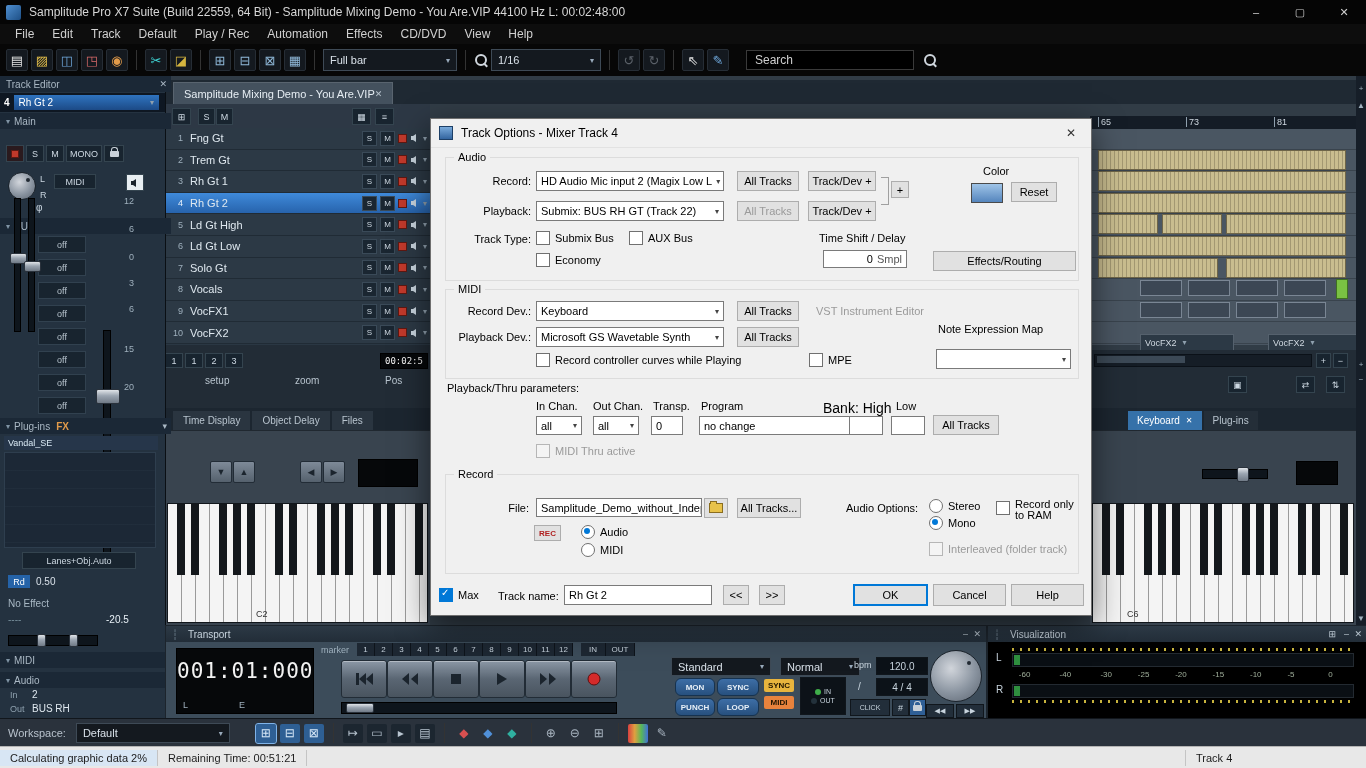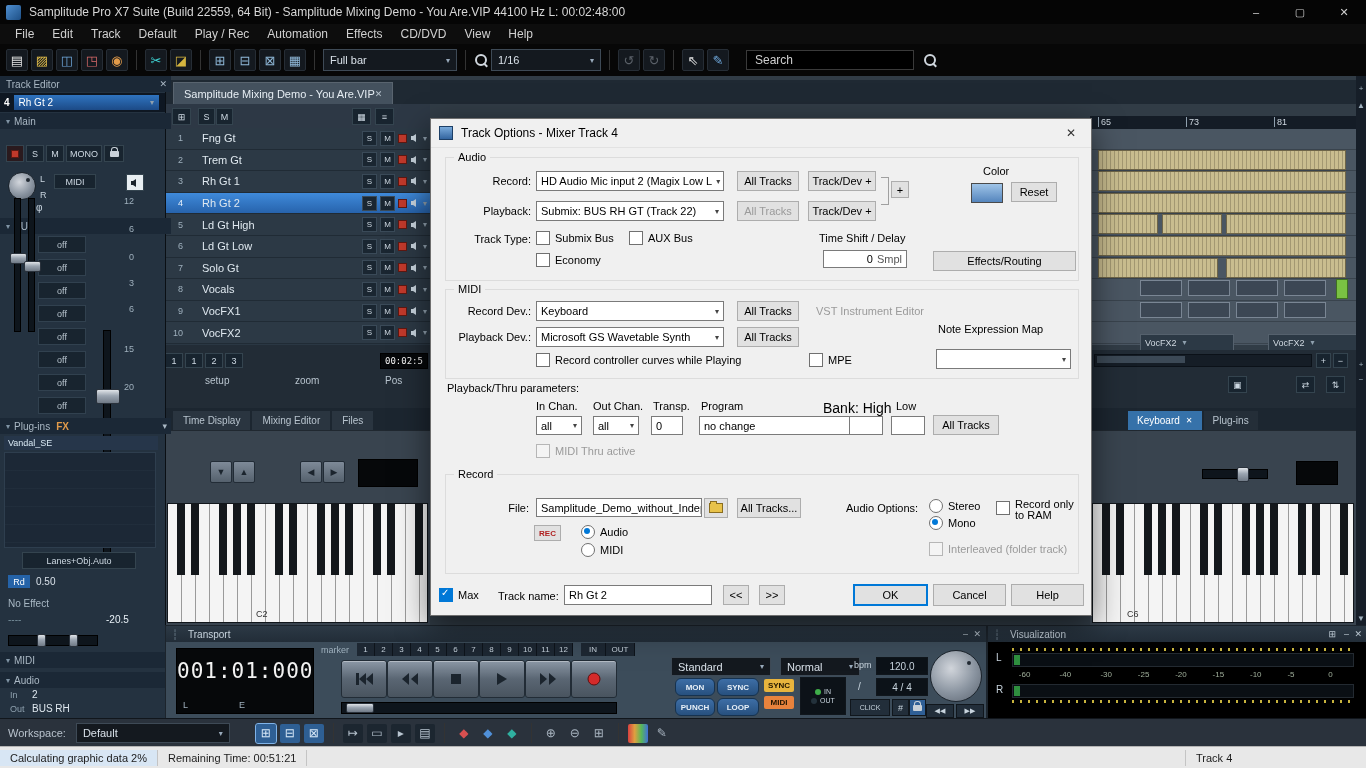--- a/index.html
+++ b/index.html
@@ -45,21 +45,21 @@
   .mini-lock::before{content:'';position:absolute;top:-4px;left:1px;width:5px;height:4px;border:1px solid #c8d0d8;border-bottom:none;border-radius:3px 3px 0 0;}
   
   .tabbar{left:165px;top:80px;width:1191px;height:24px;background:#1f2933;z-index:2;}
   .doctab{position:absolute;left:8px;top:2px;height:22px;background:#44515e;color:#e6edf3;font-size:11px;display:flex;align-items:center;padding:0 10px;border:1px solid #59playing;border:1px solid #59646f;border-bottom:none;}
   .minibar{left:165px;top:104px;width:265px;height:24px;background:#2d3845;z-index:2;border-bottom:1px solid #1c242e;}
   .trklist{left:165px;top:128px;width:265px;height:217px;z-index:2;background:#2a3743;}
   .trk{height:21.6px;display:flex;align-items:center;background:#2c3945;border-bottom:1px solid #202b35;color:#dfe8ef;font-size:11px;gap:3px;padding:0 3px 0 0;box-sizing:border-box;}
   .trk.selected{background:linear-gradient(#3f8ada,#2763ac);}
   .trk-num{width:18px;text-align:right;color:#9fb0bd;font-size:9px;flex:none;}
   .trk.selected .trk-num{color:#eaf2fa;}
-  .trk-name{margin-left:16px;flex:1;white-space:nowrap;overflow:hidden;}
+  .trk-name{margin-left:4px;flex:1;white-space:nowrap;overflow:hidden;}
   .chip{width:13px;height:13px;background:#1a2631;border:1px solid #3a4a58;color:#cfd9e2;font-size:8px;display:flex;align-items:center;justify-content:center;flex:none;}
   .led{width:7px;height:7px;background:#c0392b;border:1px solid #5e1812;flex:none;}
   .caret{color:#8fa0ae;font-size:8px;flex:none;}
   .lanes{left:430px;top:128px;width:926px;height:217px;background:repeating-linear-gradient(#4a5662 0 20.6px,#39434d 20.6px 21.6px);z-index:1;}
   .ruler{left:1090px;top:116px;width:266px;height:13px;background:#141c26;color:#cfd8e0;font-size:9px;z-index:2;}
   .ruler span{position:absolute;top:1px;border-left:1px solid #8fa0ae;padding-left:2px;}
   .clip{position:absolute;background:repeating-linear-gradient(90deg,#c9bd8f 0 3px,#a39872 3px 4px);border:1px solid #6e6548;box-sizing:border-box;}
   .autobox{position:absolute;width:42px;height:16px;border:1px solid #7a8694;background:#3c4754;box-sizing:border-box;}
   .fxlabel{position:absolute;height:15px;background:#2c3945;border:1px solid #55616d;color:#cfd8e0;font-size:9px;display:flex;align-items:center;padding:0 4px;gap:6px;}
   .botctl{left:165px;top:345px;width:265px;height:63px;background:#222c36;z-index:2;color:#b8c4ce;font-size:10px;}
@@ -369,21 +369,21 @@
   <div class="abs botctl">
     <span class="te-chip" style="position:static;display:inline-flex;width:16px;height:13px;margin:8px 2px 0 0;vertical-align:top;">1</span><span class="te-chip" style="position:static;display:inline-flex;width:16px;height:13px;margin:8px 2px 0 0;vertical-align:top;">1</span><span class="te-chip selected" style="position:static;display:inline-flex;width:16px;height:13px;margin:8px 2px 0 0;vertical-align:top;">2</span><span class="te-chip" style="position:static;display:inline-flex;width:16px;height:13px;margin:8px 2px 0 0;vertical-align:top;">3</span>
     <span style="position:absolute;left:40px;top:30px;">setup</span>
     <span style="position:absolute;left:130px;top:30px;">zoom</span>
     <span class="lcd" style="left:215px;top:8px;width:46px;height:14px;font-size:9px;font-family:'DejaVu Sans Mono',monospace;display:flex;align-items:center;justify-content:center;">00:02:5</span>
     <span style="position:absolute;left:220px;top:30px;">Pos</span>
   </div>
 
   <div class="abs bottabs">
     <span class="btab">Time Display</span>
-      <span class="btab">Mixing Editor</span>
+      <span class="btab">Object Delay</span>
       <span class="btab">Files</span>
   </div>
 
   <div class="abs rtabs">
     <span class="rtab selected">
       <span>Keyboard</span>
       <span style="font-size:8px;">✕</span>
     </span>
     <span class="rtab">
       <span>Plug-ins</span>

